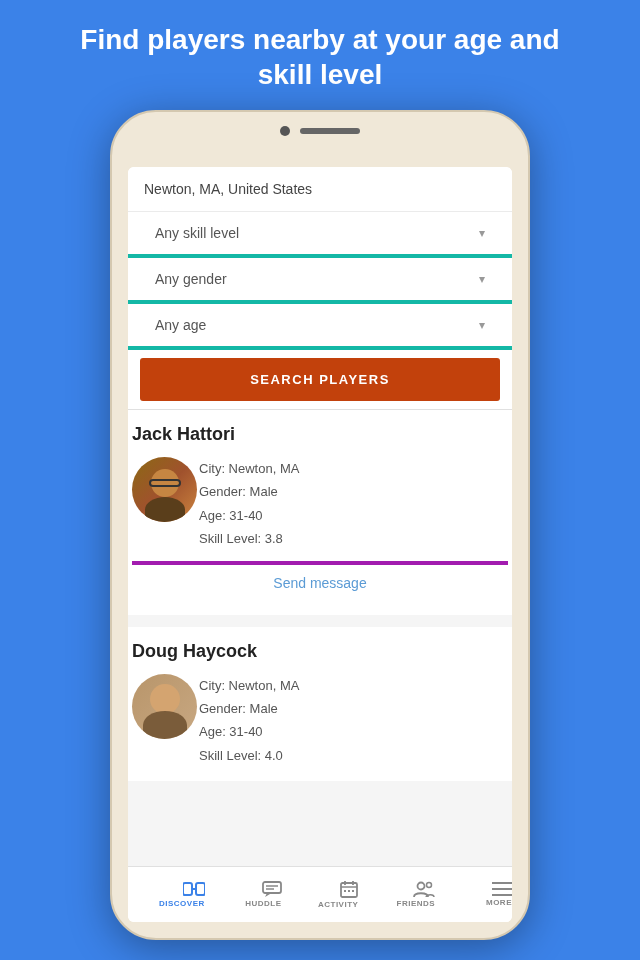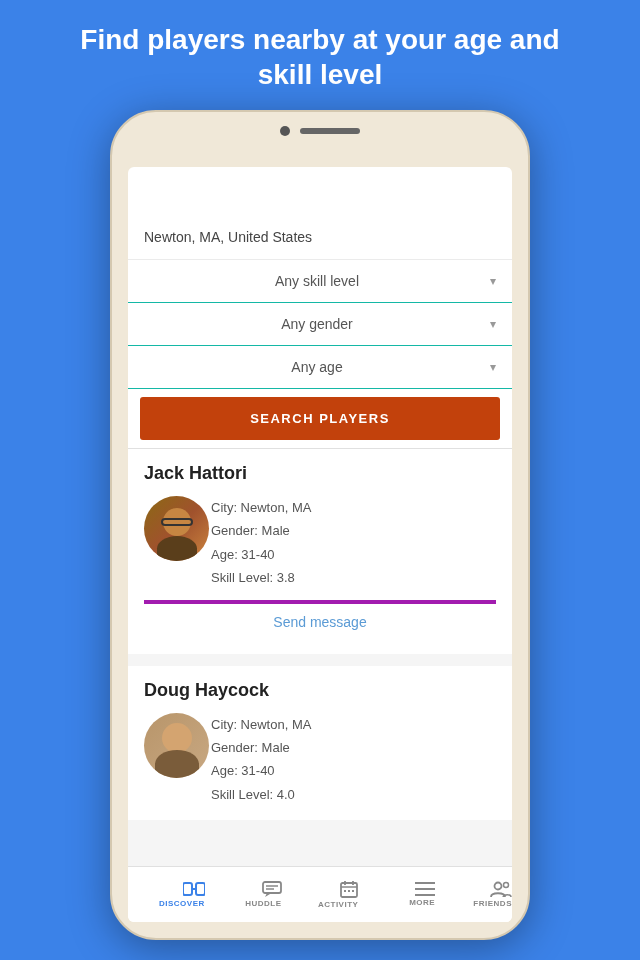--- a/index.html
+++ b/index.html
@@ -68,31 +68,29 @@
       border-radius: 6px;
       overflow: hidden;
       display: flex;
       flex-direction: column;
     }
 
     
     .search-section {
       background: white;
       border-bottom: 1px solid #e0e0e0;
-      margin-top: 48px;
     }
 
     .filter-row {
       display: flex;
       align-items: center;
-      padding: 13px 16px;
-      border-bottom: 1px solid #14b8a6;
+      padding: 13px 27px;
+      border-bottom: 4px solid #14b8a6;
       font-size: 14px;
       color: #444;
-      text-align: center;
     }
     .filter-row .filter-text {
       flex: 1;
       color: #555;
       font-size: 14px;
     }
     .filter-row .chevron {
       color: #999;
       font-size: 12px;
     }
@@ -120,21 +118,21 @@
     
     .results-section {
       flex: 1;
       overflow-y: auto;
       background: #f5f5f5;
     }
 
     .player-card {
       background: white;
       margin-bottom: 6px;
-      padding: 14px 16px;
+      padding: 14px 4px;
     }
 
     .player-name {
       font-size: 18px;
       font-weight: 600;
       color: #222;
       margin-bottom: 12px;
     }
 
     .player-info-row {
@@ -369,34 +367,34 @@
           <line x1="5" y1="1" x2="5" y2="5" stroke="#888" stroke-width="1.8"></line>
           <line x1="13" y1="1" x2="13" y2="5" stroke="#888" stroke-width="1.8"></line>
           <rect x="4" y="10" width="2" height="2" rx="0.3" fill="#888"></rect>
           <rect x="8" y="10" width="2" height="2" rx="0.3" fill="#888"></rect>
           <rect x="12" y="10" width="2" height="2" rx="0.3" fill="#888"></rect>
         </svg>
         <span class="nav-label">ACTIVITY</span>
       </div>
 
       <div class="nav-item">
-        <svg width="20" height="14" viewBox="0 0 20 14" fill="none">
-          <line x1="0" y1="1" x2="20" y2="1" stroke="#888" stroke-width="2"></line>
-          <line x1="0" y1="7" x2="20" y2="7" stroke="#888" stroke-width="2"></line>
-          <line x1="0" y1="13" x2="20" y2="13" stroke="#888" stroke-width="2"></line>
-        </svg>
-        <span class="nav-label">MORE</span>
-      </div>
-
-      <div class="nav-item">
         <svg width="22" height="16" viewBox="0 0 22 16" fill="none">
           <circle cx="8" cy="5" r="3.5" stroke="#888" stroke-width="1.8" fill="none"></circle>
           <path d="M1 16 C1 11 15 11 15 16" stroke="#888" stroke-width="1.8" fill="none"></path>
           <circle cx="16" cy="4" r="2.5" stroke="#888" stroke-width="1.5" fill="none"></circle>
           <path d="M13 16 C14 13 21 13 21 16" stroke="#888" stroke-width="1.5" fill="none"></path>
         </svg>
         <span class="nav-label">FRIENDS</span>
       </div>
 
+      <div class="nav-item">
+        <svg width="20" height="14" viewBox="0 0 20 14" fill="none">
+          <line x1="0" y1="1" x2="20" y2="1" stroke="#888" stroke-width="2"></line>
+          <line x1="0" y1="7" x2="20" y2="7" stroke="#888" stroke-width="2"></line>
+          <line x1="0" y1="13" x2="20" y2="13" stroke="#888" stroke-width="2"></line>
+        </svg>
+        <span class="nav-label">MORE</span>
+      </div>
+
     </div>
 
   </div>
 </div>
 
 </body></html>

